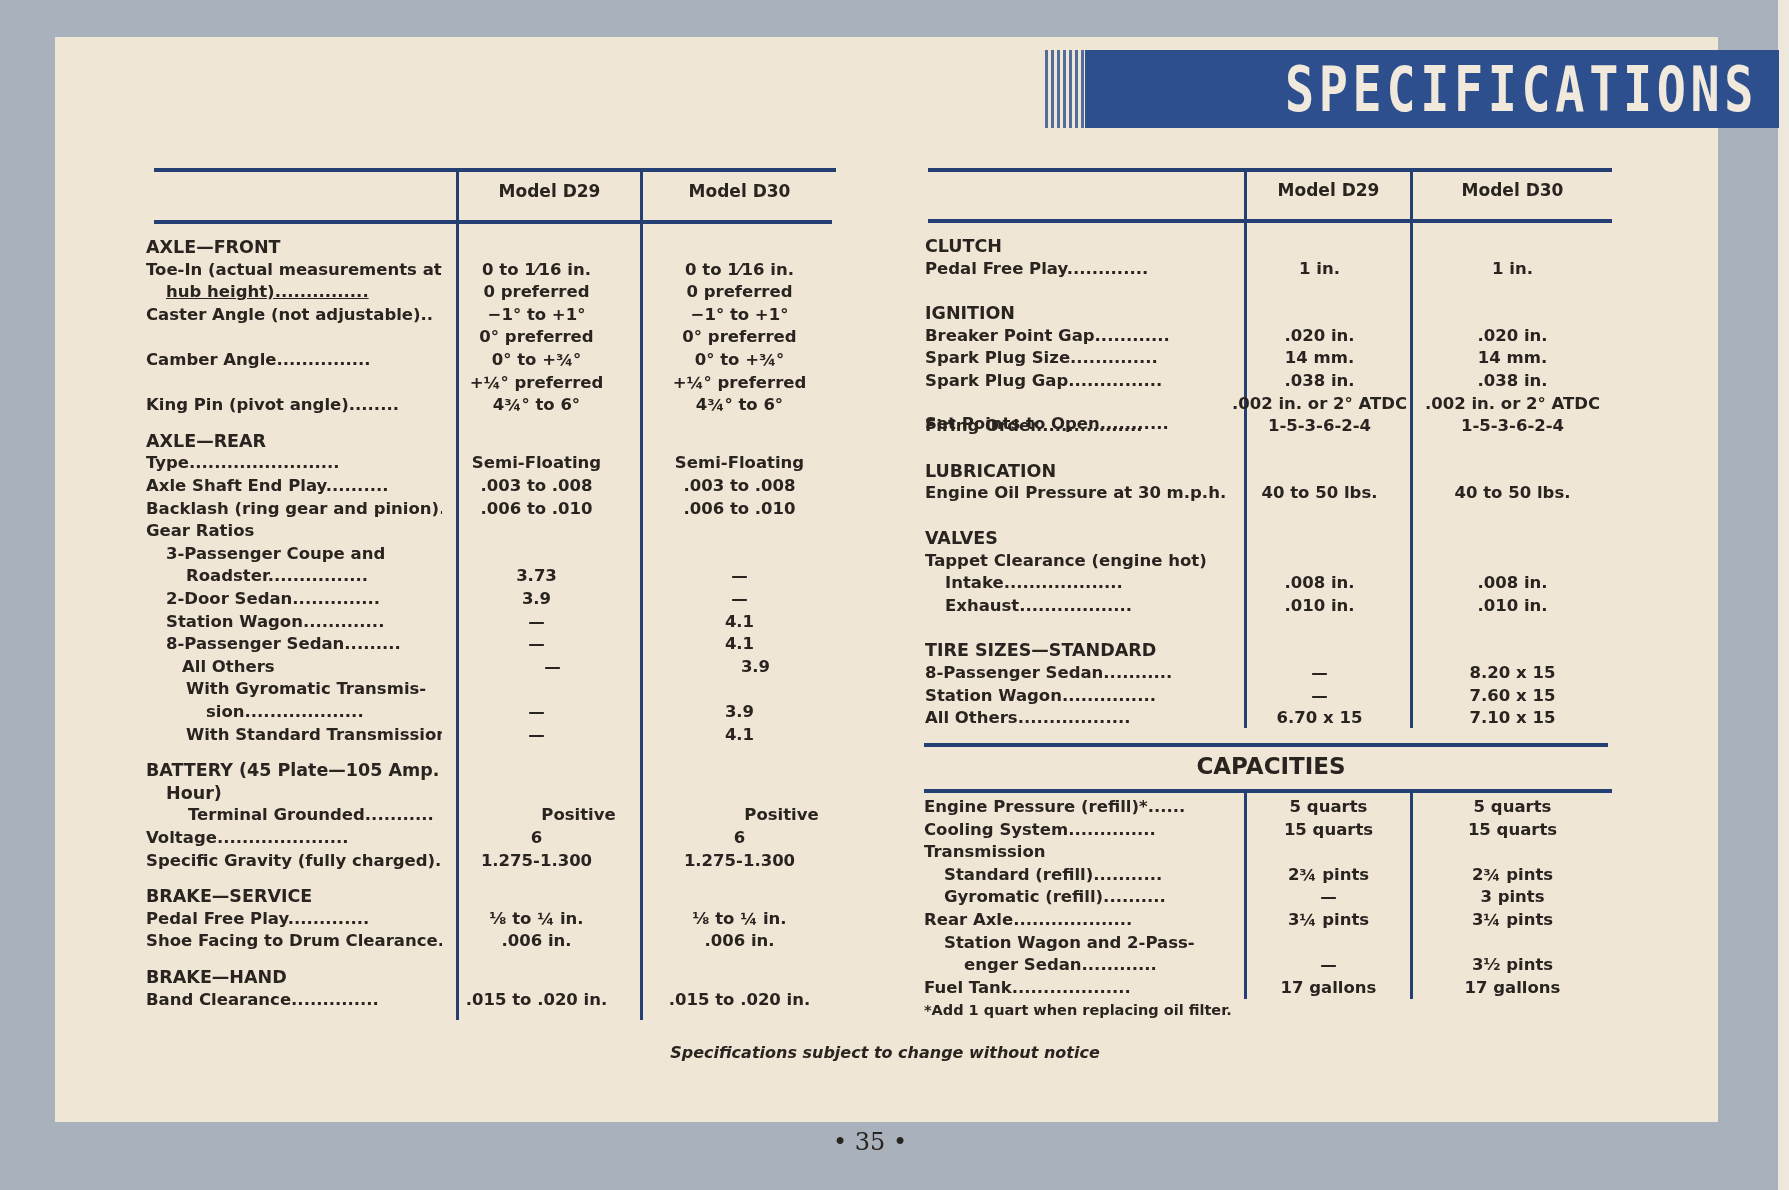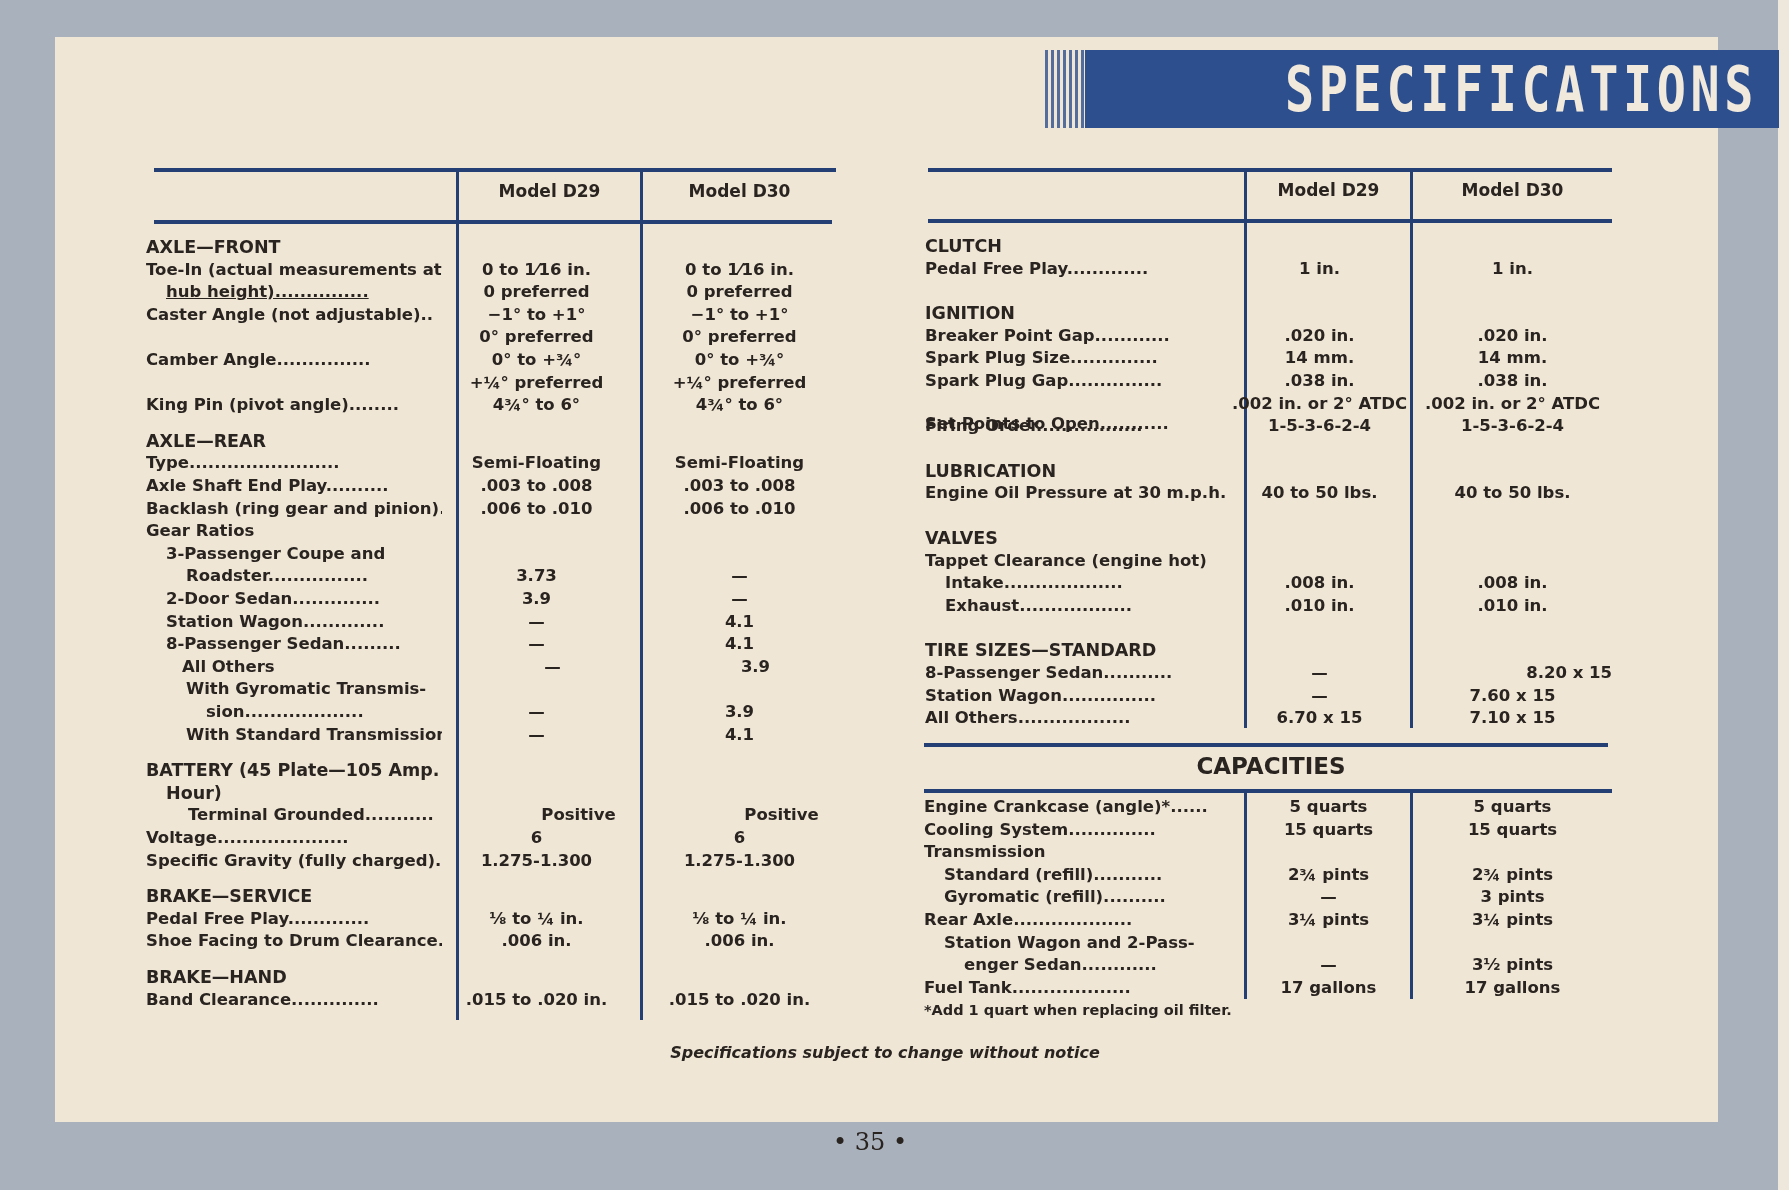--- a/index.html
+++ b/index.html
@@ -259,42 +259,42 @@
       <span class="lbl" style="left: 945px; width: 285px;">Exhaust..................</span>
       <span class="val" style="left: 1228px; width: 183px;">.010 in.</span>
       <span class="val" style="left: 1413px; width: 199px;">.010 in.</span>
     </div>
     <div class="row" style="top: 639.4px; left: 0px; width: 1789px;">
       <span class="lbl sec" style="left: 925px; width: 305px;">TIRE SIZES—STANDARD</span>
     </div>
     <div class="row" style="top: 662px; left: 0px; width: 1789px;">
       <span class="lbl" style="left: 925px; width: 305px;">8-Passenger Sedan...........</span>
       <span class="val" style="left: 1228px; width: 183px;">—</span>
-      <span class="val" style="left: 1413px; width: 199px; text-align: right;">8.20 x 15</span>
+      <span class="val" style="left: 1413px; width: 199px;">8.20 x 15</span>
     </div>
     <div class="row" style="top: 684.6px; left: 0px; width: 1789px;">
       <span class="lbl" style="left: 925px; width: 305px;">Station Wagon...............</span>
       <span class="val" style="left: 1228px; width: 183px;">—</span>
       <span class="val" style="left: 1413px; width: 199px;">7.60 x 15</span>
     </div>
     <div class="row" style="top: 707.2px; left: 0px; width: 1789px;">
       <span class="lbl" style="left: 925px; width: 305px;">All Others..................</span>
       <span class="val" style="left: 1228px; width: 183px;">6.70 x 15</span>
       <span class="val" style="left: 1413px; width: 199px;">7.10 x 15</span>
     </div>
   </div>
 
 <div class="hline" style="left:924px;top:743px;width:684px;"></div>
 <div class="cap-title">CAPACITIES</div>
 <div class="hline" style="left:924px;top:789px;width:688px;"></div>
 <div class="vline" style="left:1244px;top:789px;height:210px;"></div>
 <div class="vline" style="left:1410px;top:789px;height:210px;"></div>
 <div id="cap-rows">
     <div class="row" style="top: 796px; left: 0px; width: 1789px;">
-      <span class="lbl" style="left: 924px; width: 305px;">Engine Crankcase (angle)*......</span>
+      <span class="lbl" style="left: 924px; width: 305px;">Engine Pressure (refill)*......</span>
       <span class="val" style="left: 1247px; width: 163px;">5 quarts</span>
       <span class="val" style="left: 1413px; width: 199px;">5 quarts</span>
     </div>
     <div class="row" style="top: 818.6px; left: 0px; width: 1789px;">
       <span class="lbl" style="left: 924px; width: 305px;">Cooling System..............</span>
       <span class="val" style="left: 1247px; width: 163px;">15 quarts</span>
       <span class="val" style="left: 1413px; width: 199px;">15 quarts</span>
     </div>
     <div class="row" style="top: 841.2px; left: 0px; width: 1789px;">
       <span class="lbl" style="left: 924px; width: 305px;">Transmission</span>

